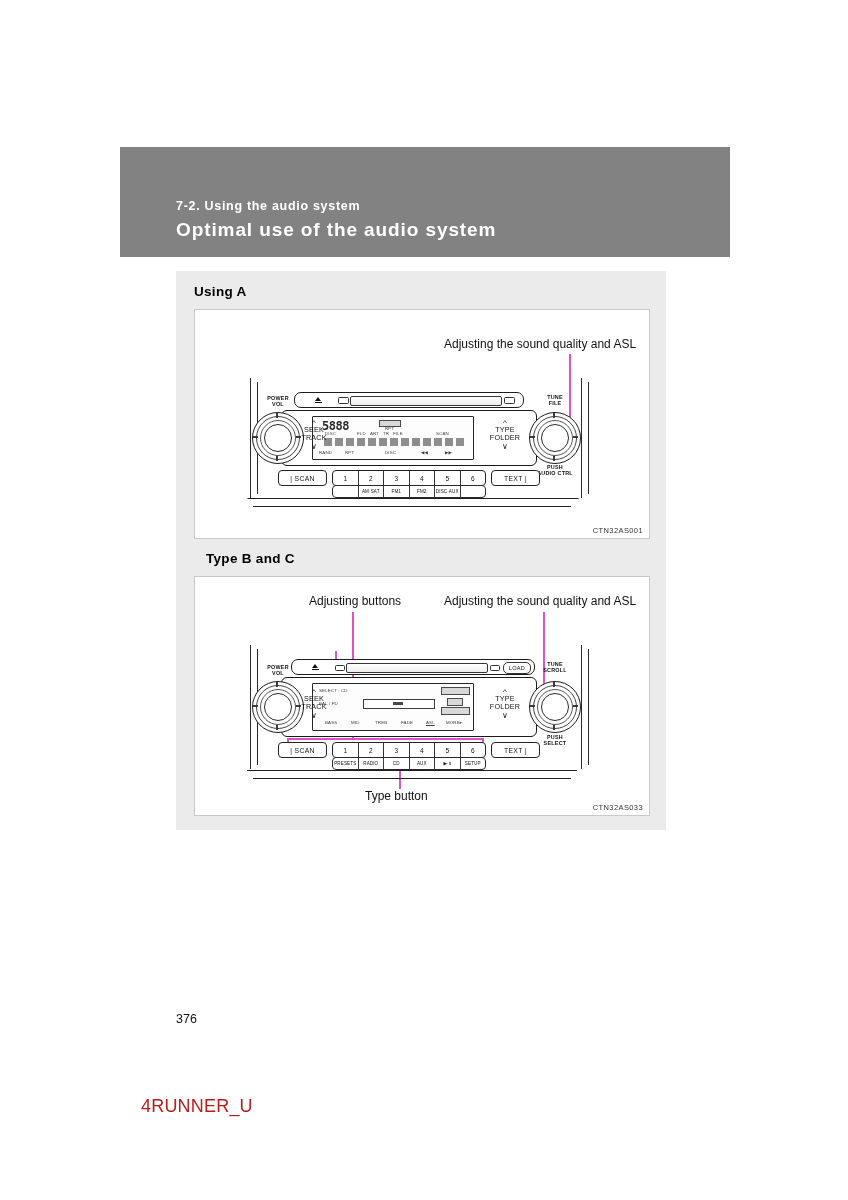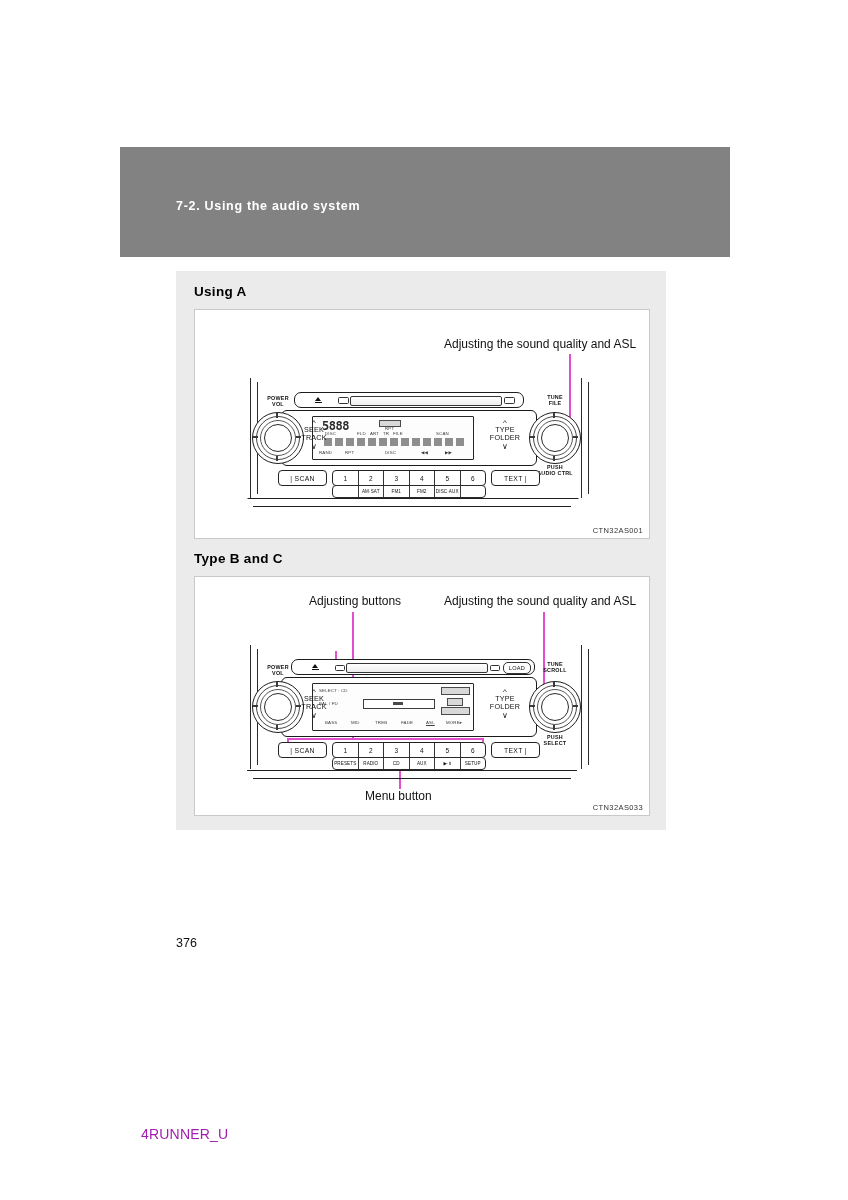--- a/index.html
+++ b/index.html
@@ -55,21 +55,21 @@
   }
 
   .type-label {
     position: absolute;
     font-size: 13.5px;
     font-weight: bold;
     letter-spacing: 0.3px;
     color: #000;
   }
   .type-a-label { left: 18px; top: 13px; }
-  .type-bc-label { left: 18px; top: 280px; }
+  .type-bc-label { left: 30px; top: 280px; }
 
   
   .figbox {
     position: absolute;
     background: #ffffff;
     border: 1px solid #c9c9c9;
     overflow: hidden;
   }
   .figbox-a  { left: 18px; top: 38px;  width: 454px; height: 228px; }
   .figbox-bc { left: 18px; top: 305px; width: 454px; height: 238px; }
@@ -311,39 +311,39 @@
   
   .sweep {
     position: absolute;
     border-top: 1.2px solid #1e1e1e;
   }
 
   
   .page-num {
     position: absolute;
     left: 176px;
-    top: 936px;
+    top: 1012px;
     font-size: 12.5px;
     color: #111;
   }
   .doc-footer {
     position: absolute;
     left: 141px;
     top: 1096px;
-    font-size: 14px;
+    font-size: 18px;
     letter-spacing: 0.2px;
-    color: #a21caf;
-    margin-top: 30px;
+    color: #b91c1c;
   }
 </style>
 </head>
 <body>
 
 <div class="header-band">
   <div class="header-section">7-2. Using the audio system</div>
+  <div class="header-title">Optimal use of the audio system</div>
 </div>
 
 <div class="panel">
 
   <div class="type-label type-a-label">Using A</div>
   <div class="type-label type-bc-label">Type B and C</div>
 
   <div class="figbox figbox-a">
 
     <div class="callout" style="left:249px; top:27px;">Adjusting the sound quality and ASL</div>
@@ -478,21 +478,21 @@
       <div class="sweep" style="left:58px; top:196px; width:318px; border-radius:0 0 44px 44px; height:18px;"></div>
     </div>
 
     <div class="fig-code">CTN32AS001</div>
   </div>
 
   <div class="figbox figbox-bc">
 
     <div class="callout" style="left:114px; top:17px;">Adjusting buttons</div>
     <div class="callout" style="left:249px; top:17px;">Adjusting the sound quality and ASL</div>
-    <div class="callout" style="left:170px; top:212px;">Menu button</div>
+    <div class="callout" style="left:170px; top:212px;">Type button</div>
 
     <div class="lead lead-v" style="left:157px; top:35px; height:127px;"></div>
     <div class="lead lead-h" style="left:92px;  top:161px; width:196px;"></div>
     <div class="lead lead-v" style="left:92px;  top:161px; height:10px;"></div>
     <div class="lead lead-v" style="left:287px; top:161px; height:10px;"></div>
 
     <div class="lead lead-v" style="left:348px; top:35px; height:85px;"></div>
     <div class="arrow-down" style="left:344.5px; top:116px;"></div>
 
     <div class="lead lead-v" style="left:204px; top:190px; height:22px;"></div>

